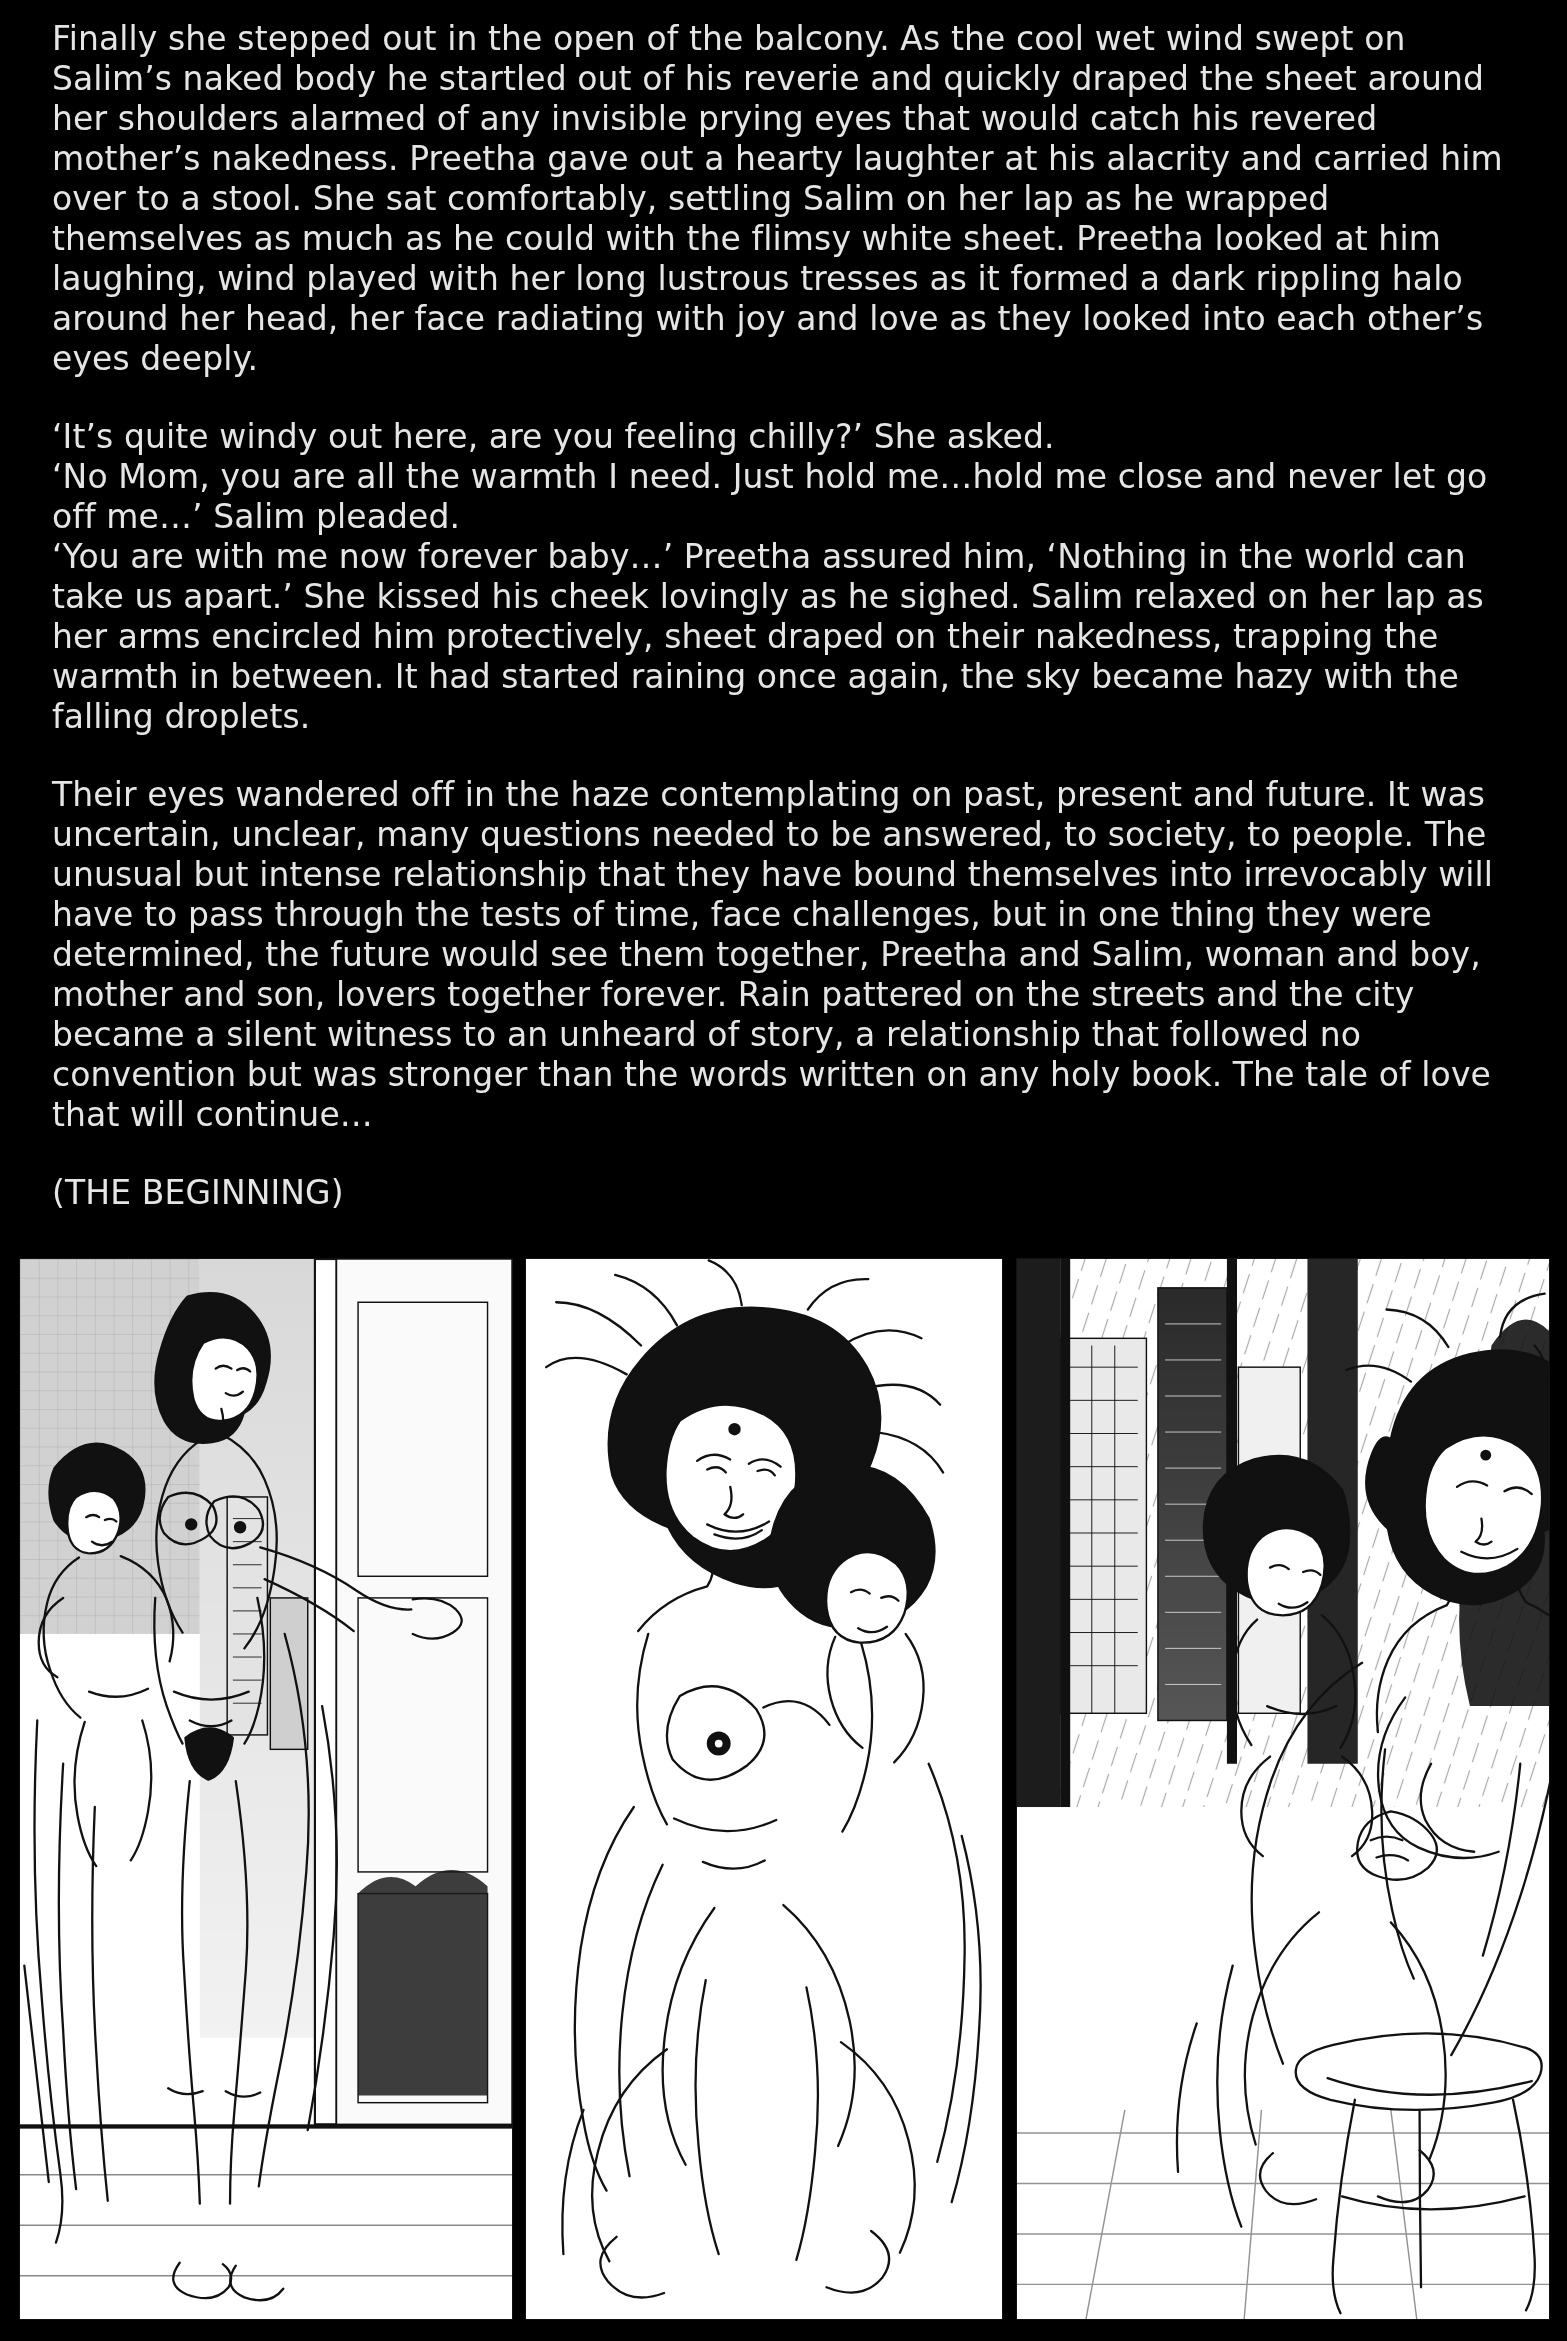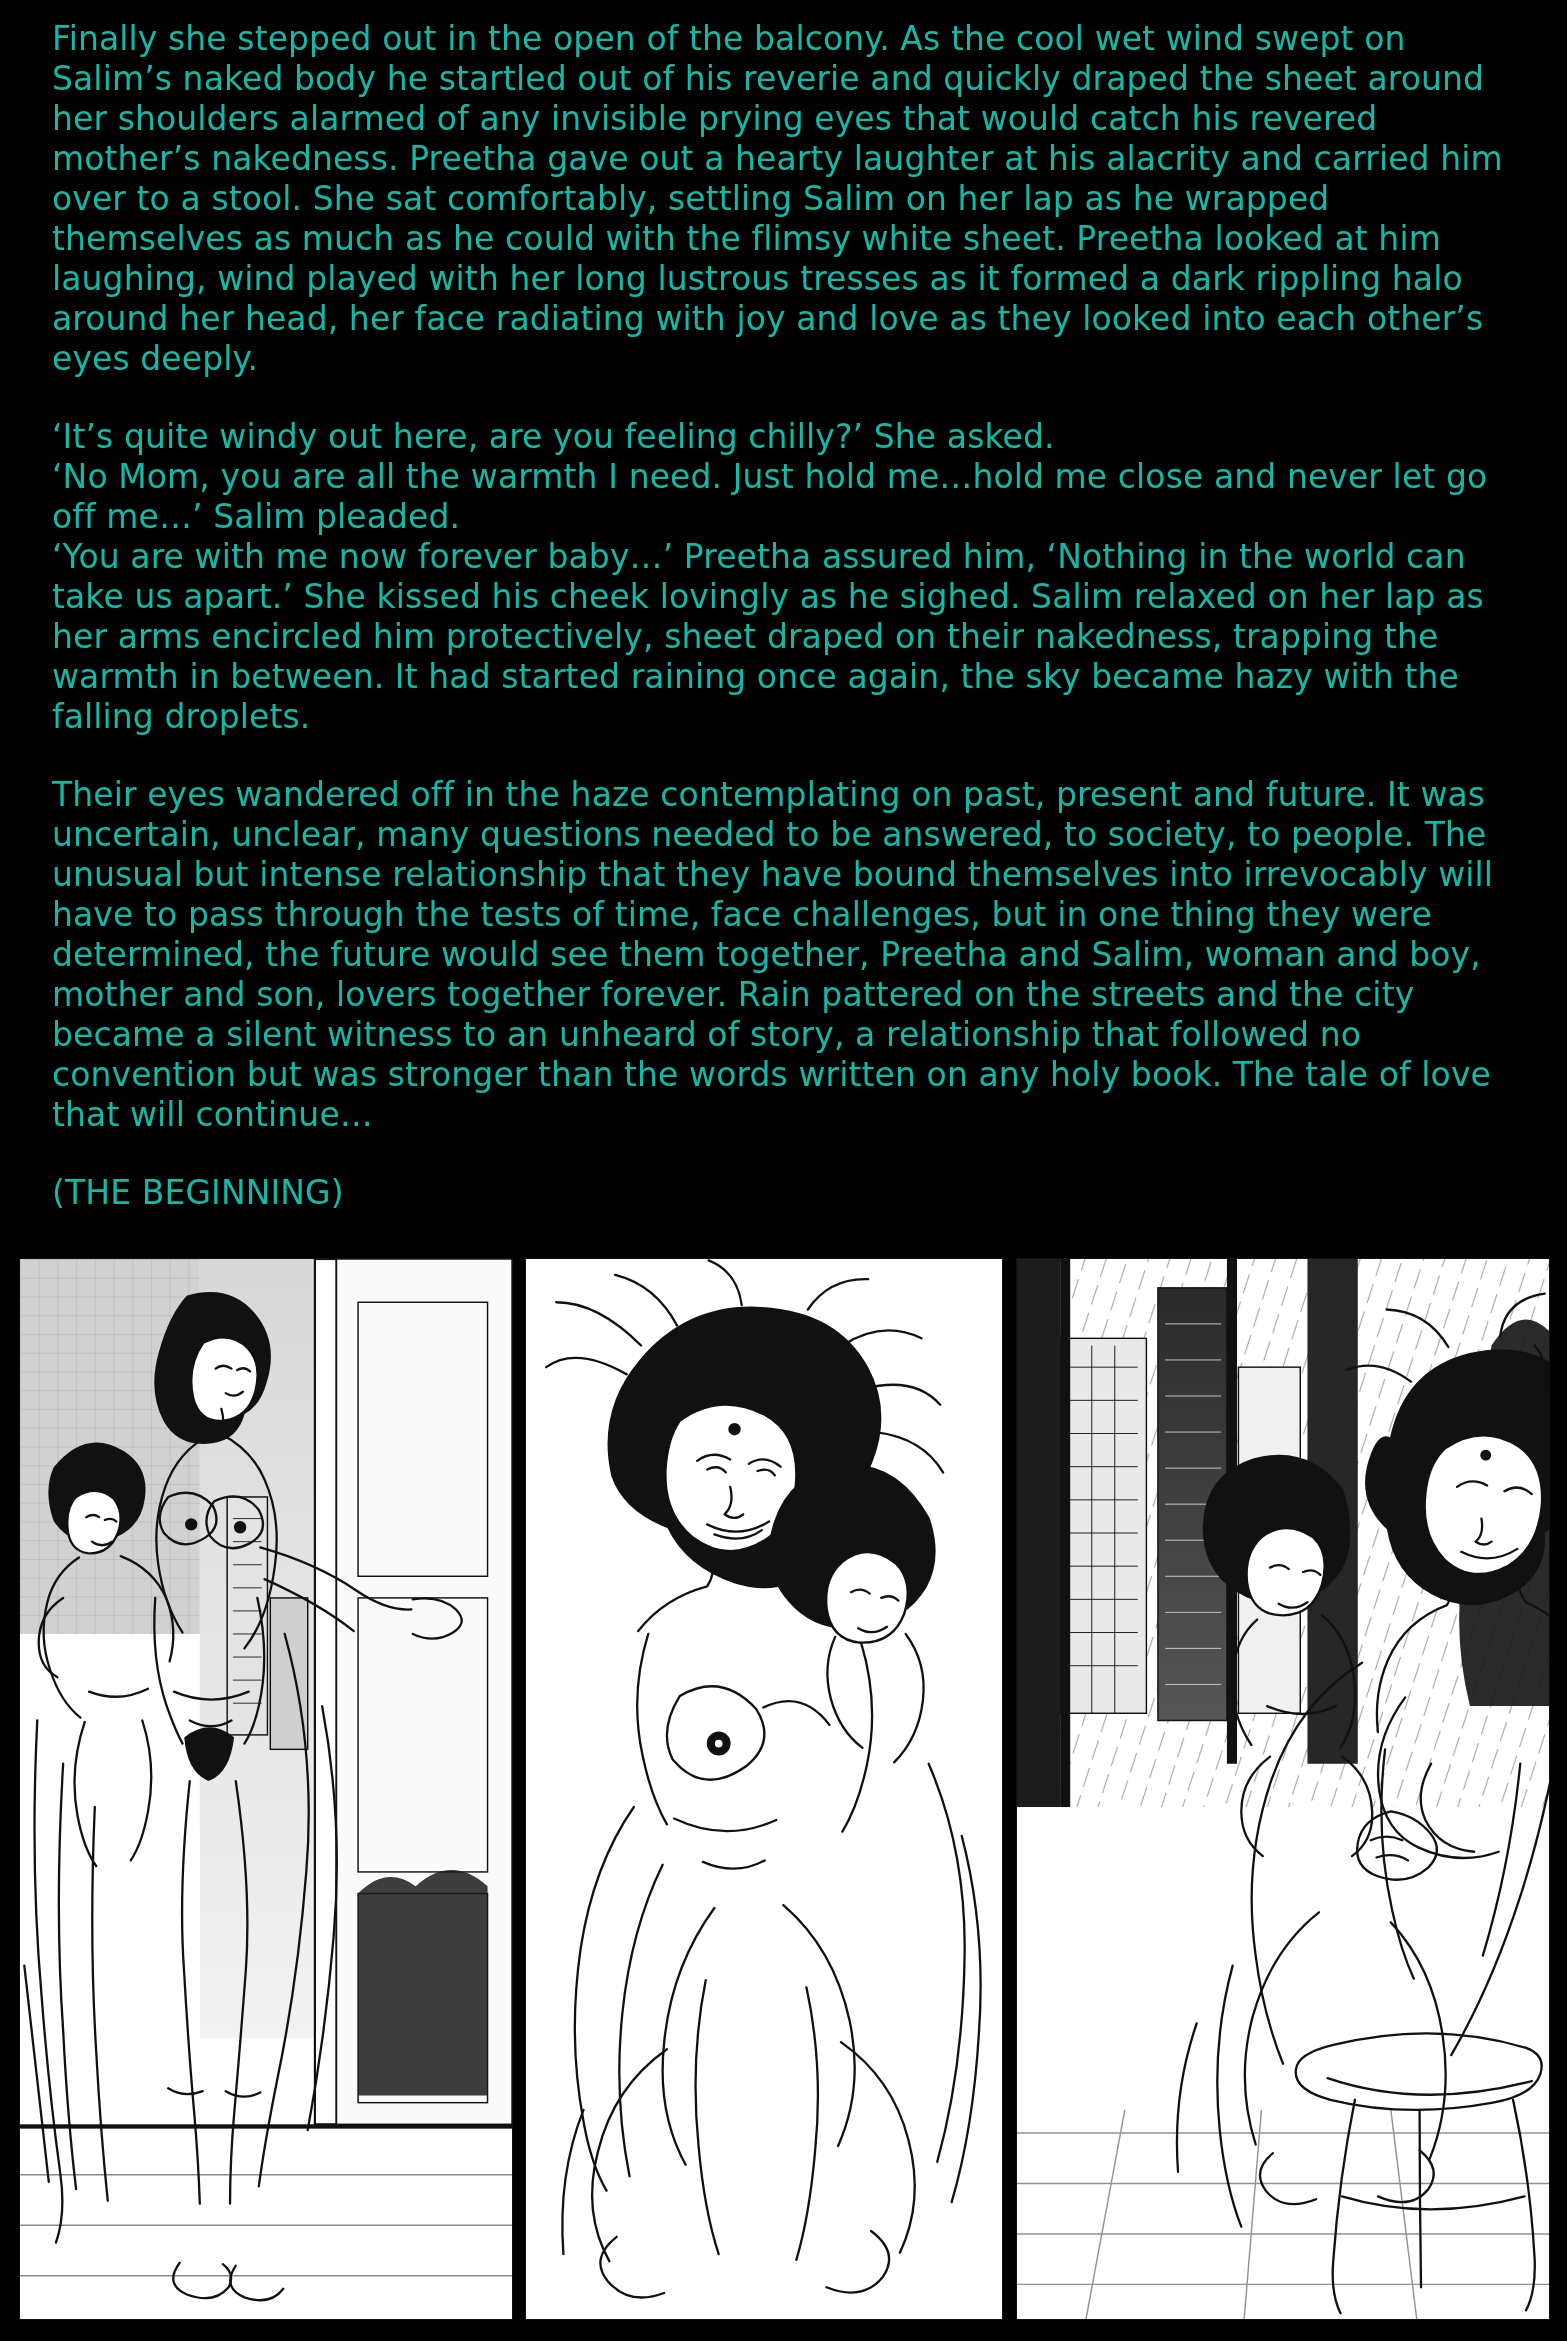--- a/index.html
+++ b/index.html
@@ -18,21 +18,21 @@
     width: 1568px;
     height: 2342px;
     background: #000000;
     box-sizing: border-box;
   }
   .story-text {
     position: absolute;
     left: 52px;
     top: 19px;
     width: 1459px;
-    color: #14b8a6;
+    color: #e5e5e5;
     font-size: 33px;
     line-height: 40px;
     letter-spacing: 0.1px;
     font-family: "DejaVu Sans", sans-serif;
     font-weight: 400;
   }
   .para {
     margin: 0 0 38px 0;
     white-space: pre-wrap;
   }

